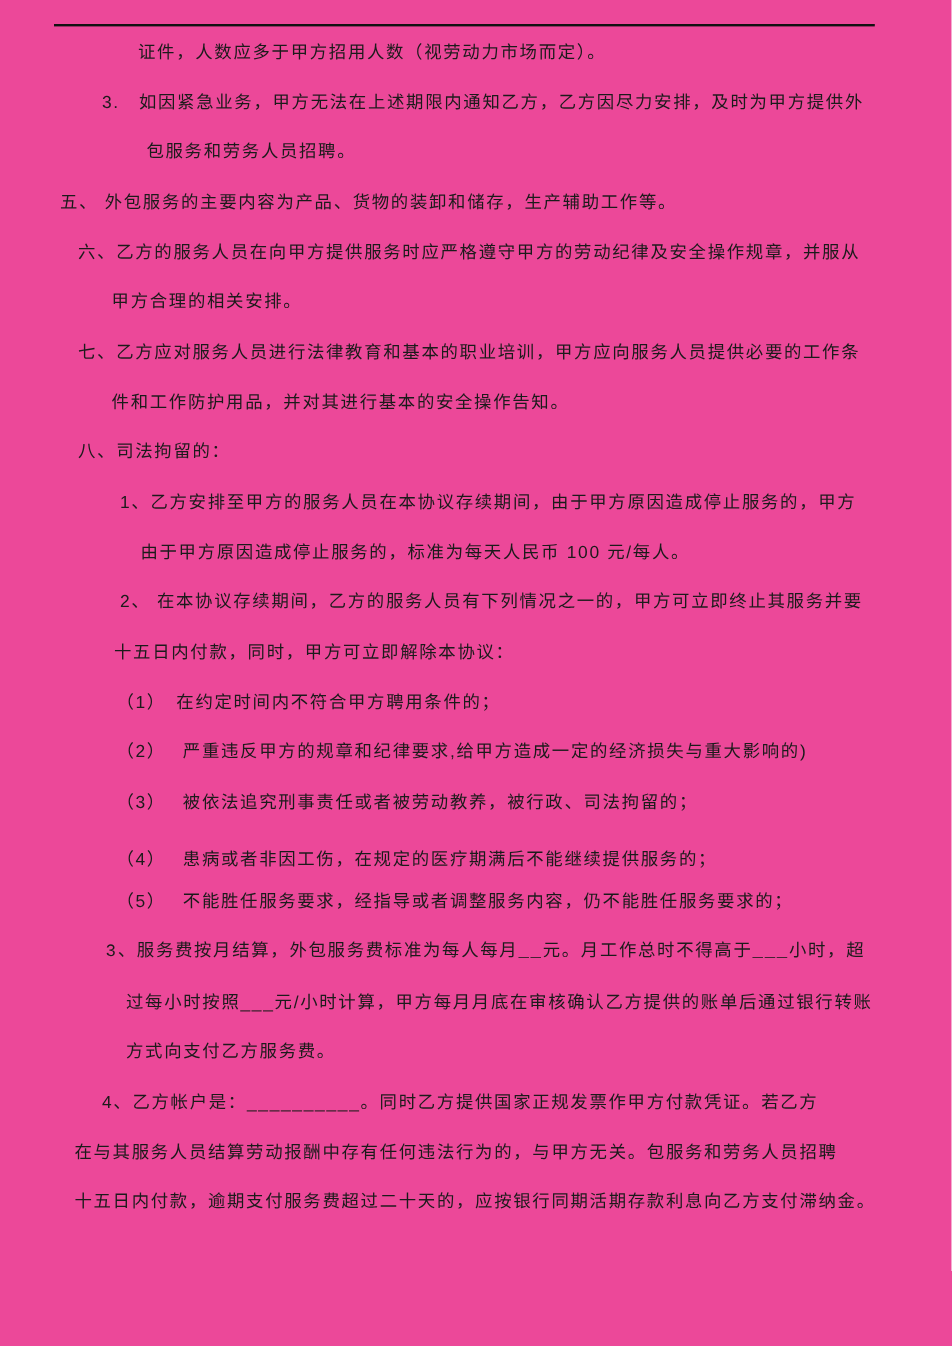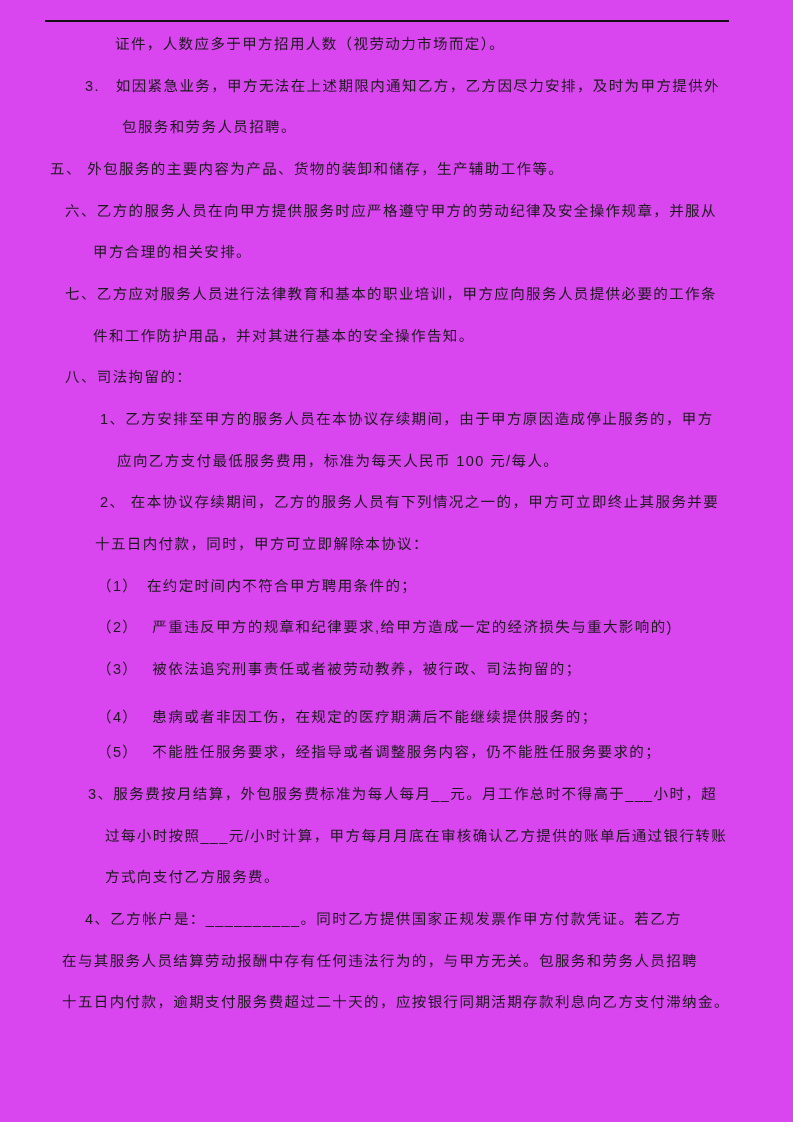--- a/index.html
+++ b/index.html
@@ -28,41 +28,41 @@
     white-space: pre;
     font-size: 14.5px;
     letter-spacing: 1.4px;
     color: #1b1b1b;
     line-height: 18px;
   }
 </style>
 </head>
 <body>
 
-<div class="page" style="background: #d946ef;">
+<div class="page" style="background: #ec4899;">
   <div class="header-rule" style="background: rgb(17, 17, 17);"></div>
   <div id="doc-lines">
       <div class="doc-line" style="left: 115px; top: 35px; color: rgb(27, 27, 27);">证件，人数应多于甲方招用人数（视劳动力市场而定）。</div>
       <div class="doc-line" style="left: 85px; top: 77px; color: rgb(27, 27, 27);">3.　如因紧急业务，甲方无法在上述期限内通知乙方，乙方因尽力安排，及时为甲方提供外</div>
       <div class="doc-line" style="left: 122px; top: 118px; color: rgb(27, 27, 27);">包服务和劳务人员招聘。</div>
       <div class="doc-line" style="left: 50px; top: 160px; color: rgb(27, 27, 27);">五、 外包服务的主要内容为产品、货物的装卸和储存，生产辅助工作等。</div>
       <div class="doc-line" style="left: 65px; top: 202px; color: rgb(27, 27, 27);">六、乙方的服务人员在向甲方提供服务时应严格遵守甲方的劳动纪律及安全操作规章，并服从</div>
       <div class="doc-line" style="left: 93px; top: 243px; color: rgb(27, 27, 27);">甲方合理的相关安排。</div>
       <div class="doc-line" style="left: 65px; top: 285px; color: rgb(27, 27, 27);">七、乙方应对服务人员进行法律教育和基本的职业培训，甲方应向服务人员提供必要的工作条</div>
       <div class="doc-line" style="left: 93px; top: 327px; color: rgb(27, 27, 27);">件和工作防护用品，并对其进行基本的安全操作告知。</div>
       <div class="doc-line" style="left: 65px; top: 368px; color: rgb(27, 27, 27);">八、司法拘留的：</div>
       <div class="doc-line" style="left: 100px; top: 410px; color: rgb(27, 27, 27);">1、乙方安排至甲方的服务人员在本协议存续期间，由于甲方原因造成停止服务的，甲方</div>
-      <div class="doc-line" style="left: 117px; top: 452px; color: rgb(27, 27, 27);">应向乙方支付最低服务费用，标准为每天人民币 100 元/每人。</div>
+      <div class="doc-line" style="left: 117px; top: 452px; color: rgb(27, 27, 27);">由于甲方原因造成停止服务的，标准为每天人民币 100 元/每人。</div>
       <div class="doc-line" style="left: 100px; top: 493px; color: rgb(27, 27, 27);">2、 在本协议存续期间，乙方的服务人员有下列情况之一的，甲方可立即终止其服务并要</div>
       <div class="doc-line" style="left: 95px; top: 535px; color: rgb(27, 27, 27);">十五日内付款，同时，甲方可立即解除本协议：</div>
       <div class="doc-line" style="left: 97px; top: 577px; color: rgb(27, 27, 27);">（1）　在约定时间内不符合甲方聘用条件的；</div>
       <div class="doc-line" style="left: 97px; top: 618px; color: rgb(27, 27, 27);">（2）　 严重违反甲方的规章和纪律要求,给甲方造成一定的经济损失与重大影响的)</div>
       <div class="doc-line" style="left: 97px; top: 660px; color: rgb(27, 27, 27);">（3）　 被依法追究刑事责任或者被劳动教养，被行政、司法拘留的；</div>
       <div class="doc-line" style="left: 97px; top: 708px; color: rgb(27, 27, 27);">（4）　 患病或者非因工伤，在规定的医疗期满后不能继续提供服务的；</div>
       <div class="doc-line" style="left: 97px; top: 743px; color: rgb(27, 27, 27);">（5）　 不能胜任服务要求，经指导或者调整服务内容，仍不能胜任服务要求的；</div>
-      <div class="doc-line" style="left: 88px; top: 785px; color: rgb(27, 27, 27);">3、服务费按月结算，外包服务费标准为每人每月__元。月工作总时不得高于___小时，超</div>
+      <div class="doc-line" style="left: 88px; top: 785px; color: rgb(27, 27, 27); font-family: Liberation Mono, monospace;">3、服务费按月结算，外包服务费标准为每人每月__元。月工作总时不得高于___小时，超</div>
       <div class="doc-line" style="left: 105px; top: 827px; color: rgb(27, 27, 27);">过每小时按照___元/小时计算，甲方每月月底在审核确认乙方提供的账单后通过银行转账</div>
       <div class="doc-line" style="left: 105px; top: 868px; color: rgb(27, 27, 27);">方式向支付乙方服务费。</div>
       <div class="doc-line" style="left: 85px; top: 910px; color: rgb(27, 27, 27);">4、乙方帐户是：__________。同时乙方提供国家正规发票作甲方付款凭证。若乙方</div>
       <div class="doc-line" style="left: 62px; top: 952px; color: rgb(27, 27, 27);">在与其服务人员结算劳动报酬中存有任何违法行为的，与甲方无关。包服务和劳务人员招聘</div>
       <div class="doc-line" style="left: 62px; top: 993px; color: rgb(27, 27, 27);">十五日内付款，逾期支付服务费超过二十天的，应按银行同期活期存款利息向乙方支付滞纳金。</div>
     </div>
 </div>
 
 </body></html>

